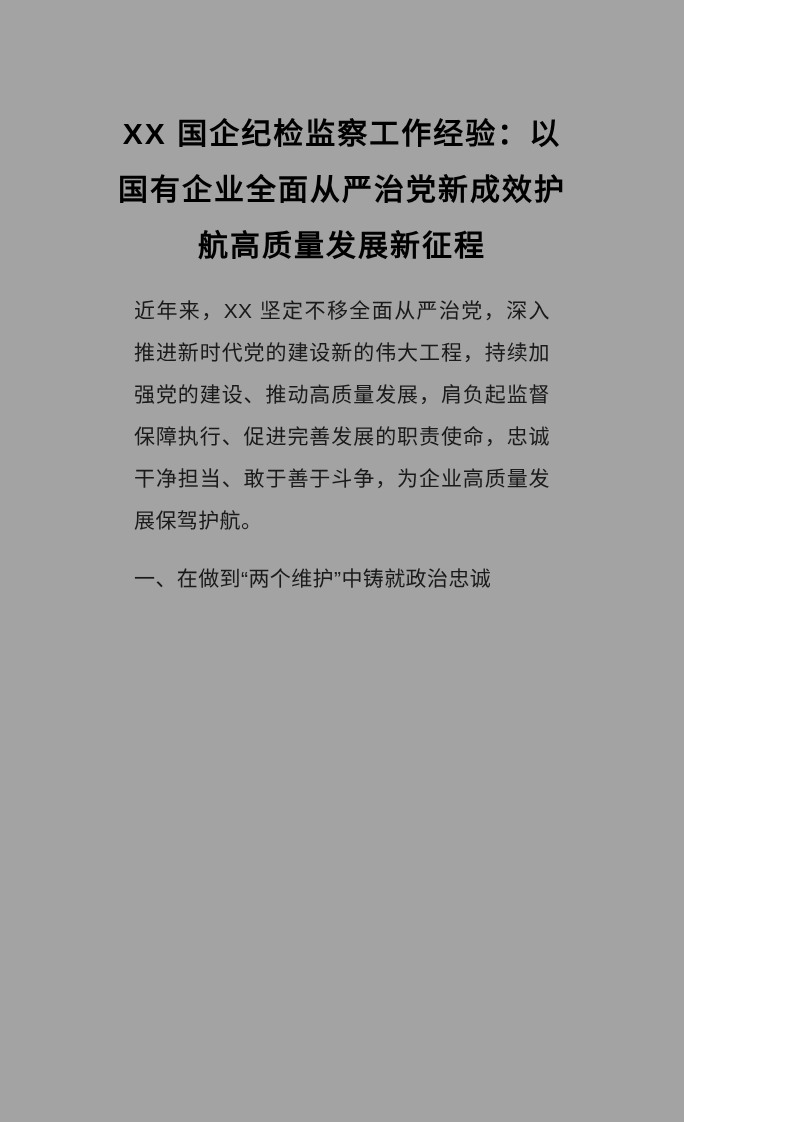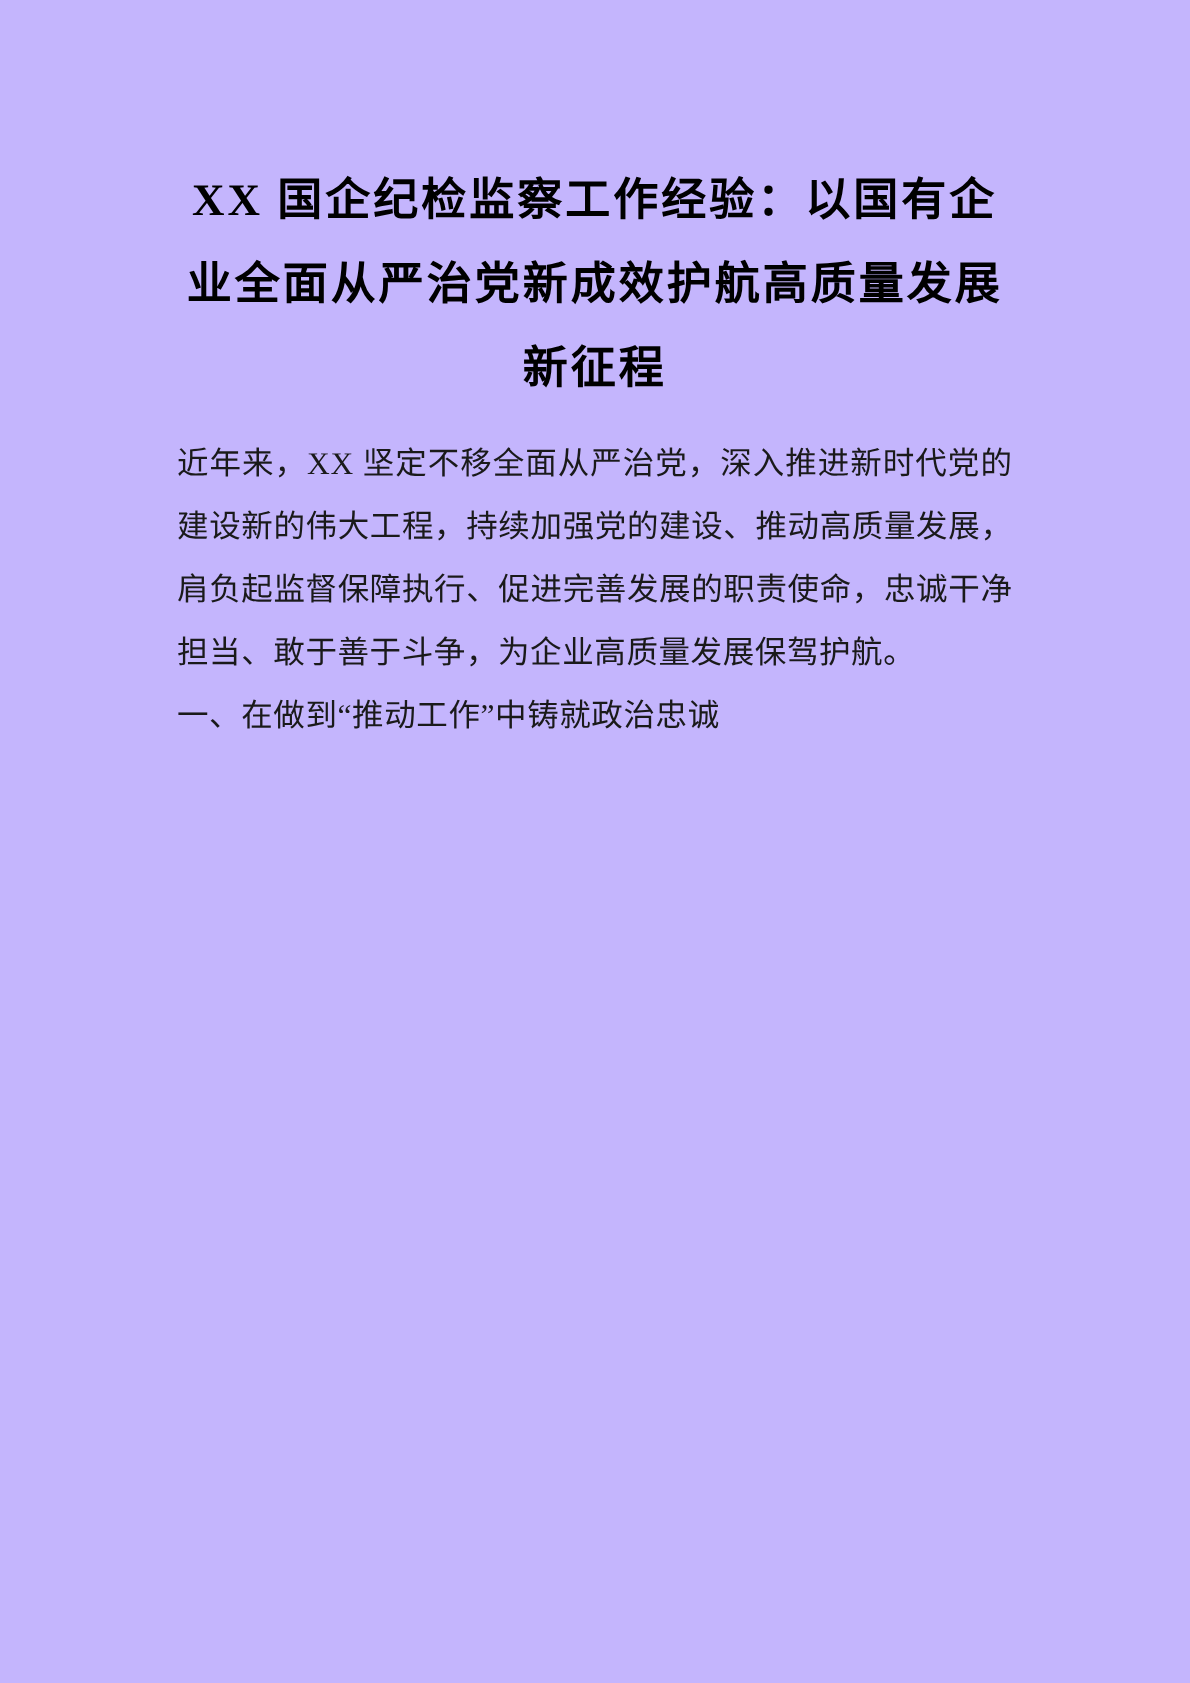--- a/index.html
+++ b/index.html
@@ -2,40 +2,40 @@
 <html lang="zh-CN"><head>
 <meta charset="utf-8">
 <style>
   html, body {
     margin: 0;
     padding: 0;
     background: #ffffff;
   }
   .page {
     position: relative;
-    width: 793px;
+    width: 684px;
     height: 1122px;
-    background: #c4b5fd;
+    background: #a3a3a3;
     overflow: hidden;
     box-sizing: border-box;
     padding: 106px 118px 0 118px;
-    font-family: Liberation Serif, serif;
+    font-family: Liberation Sans, sans-serif;
     color: #000000;
   }
   .doc-title {
     margin: 0 0 14px 0;
     font-size: 30px;
     font-weight: 700;
     line-height: 56px;
     text-align: center;
     letter-spacing: 2px;
     color: #000000;
   }
   .para {
-    margin: 0;
+    margin: 16px;
     font-size: 21px;
     font-weight: 400;
     line-height: 42px;
     letter-spacing: 0.4px;
     text-align: justify;
     text-justify: inter-ideograph;
     color: #1a1a1a;
     word-break: break-all;
   }
   .para.heading {
@@ -43,16 +43,16 @@
   }
 </style>
 </head>
 <body>
 
 <div class="page">
   <h1 class="doc-title">XX 国企纪检监察工作经验：以国有企业全面从严治党新成效护航高质量发展新征程</h1>
 
   <p class="para">近年来，XX 坚定不移全面从严治党，深入推进新时代党的建设新的伟大工程，持续加强党的建设、推动高质量发展，肩负起监督保障执行、促进完善发展的职责使命，忠诚干净担当、敢于善于斗争，为企业高质量发展保驾护航。</p>
 
-  <p class="para heading">一、在做到“推动工作”中铸就政治忠诚</p>
+  <p class="para heading">一、在做到“两个维护”中铸就政治忠诚</p>
 
 
 </div>
 
 </body></html>

